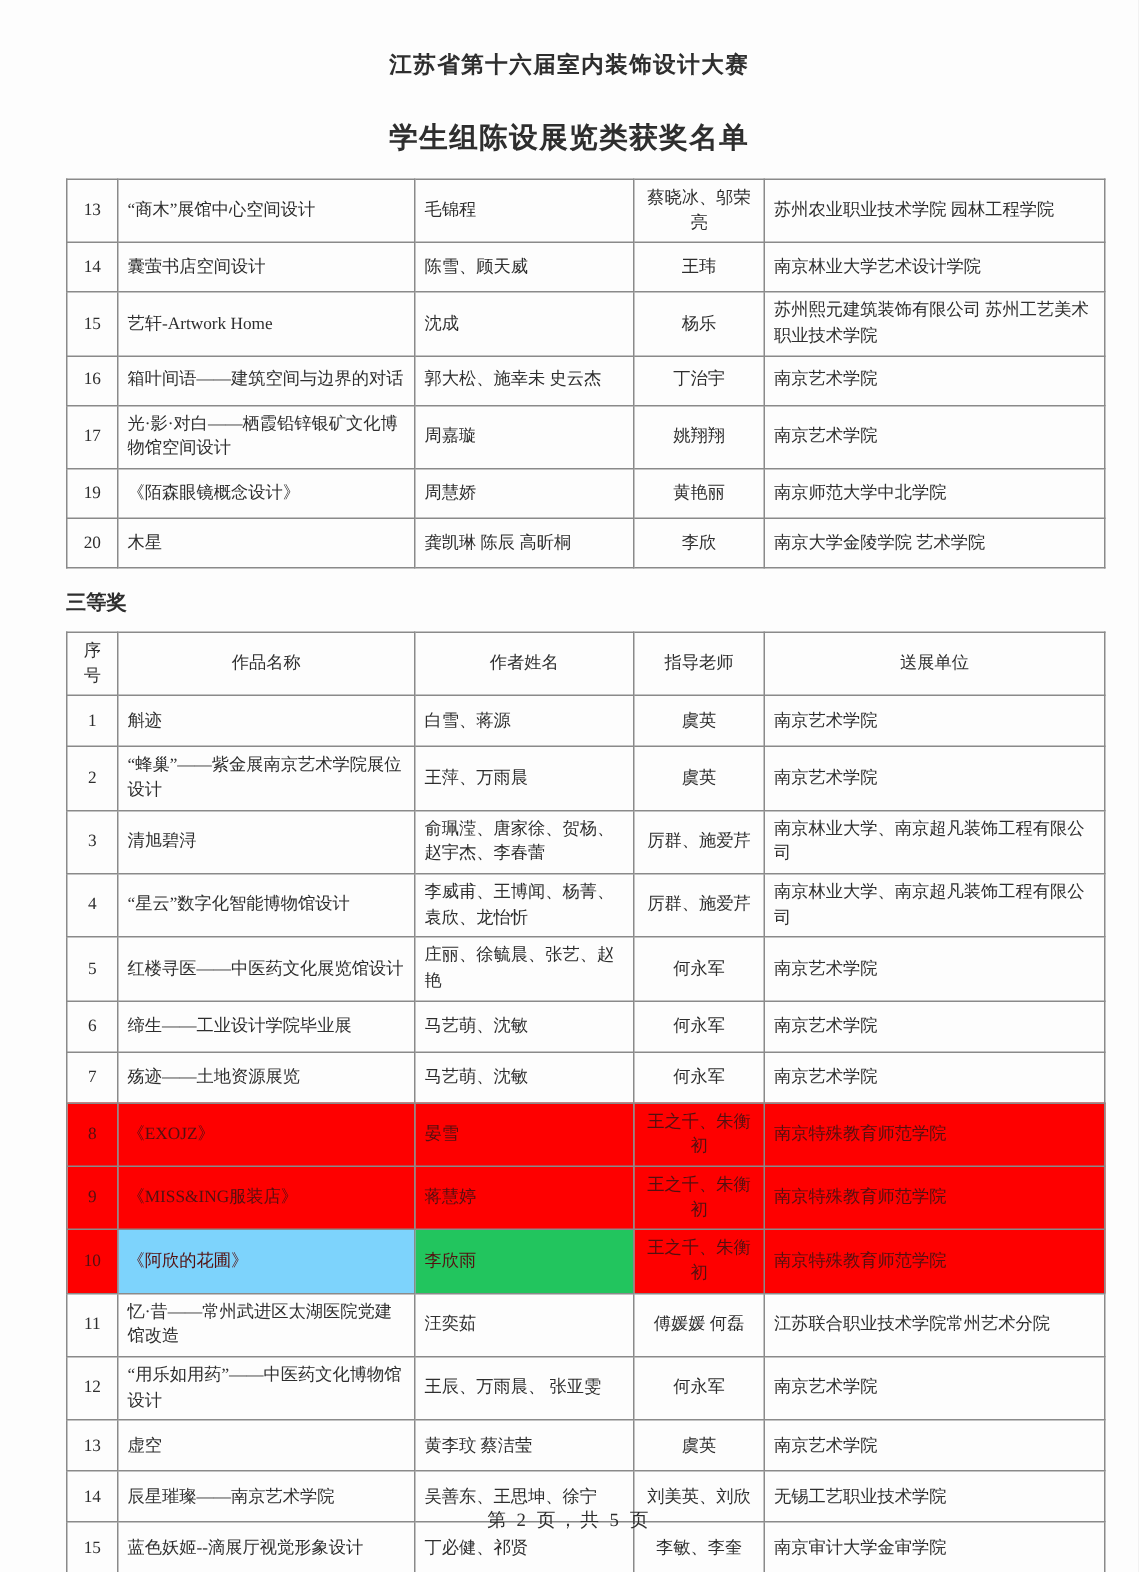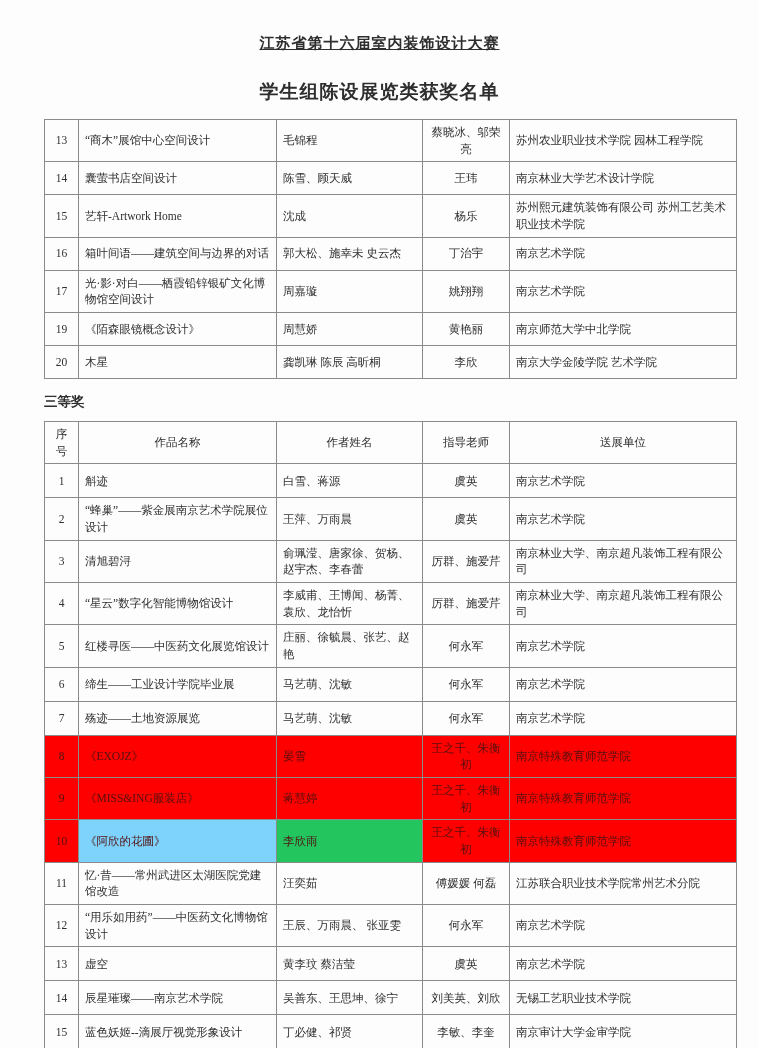--- a/index.html
+++ b/index.html
@@ -13,21 +13,20 @@
     overflow:hidden;
     box-sizing:border-box;
   }
   .title{
     text-align:center;
     font-size:15px;
     font-weight:bold;
     margin:0;
     padding-top:34px;
     letter-spacing:1px;
-    text-decoration:underline;
   }
   .subtitle{
     text-align:center;
     font-size:19px;
     font-weight:bold;
     margin:0;
     padding-top:26px;
     padding-bottom:14px;
     letter-spacing:1px;
   }
@@ -265,14 +264,15 @@
         <tr>
           <td class="c-no">15</td>
           <td class="c-work">蓝色妖姬--滴展厅视觉形象设计</td>
           <td class="c-auth">丁必健、祁贤</td>
           <td class="c-inst">李敏、李奎</td>
           <td class="c-unit">南京审计大学金审学院</td>
         </tr>
       </tbody>
   </table>
 
+  <div class="footer">第 2 页，共 5 页</div>
 
 </div>
 
 </body></html>

